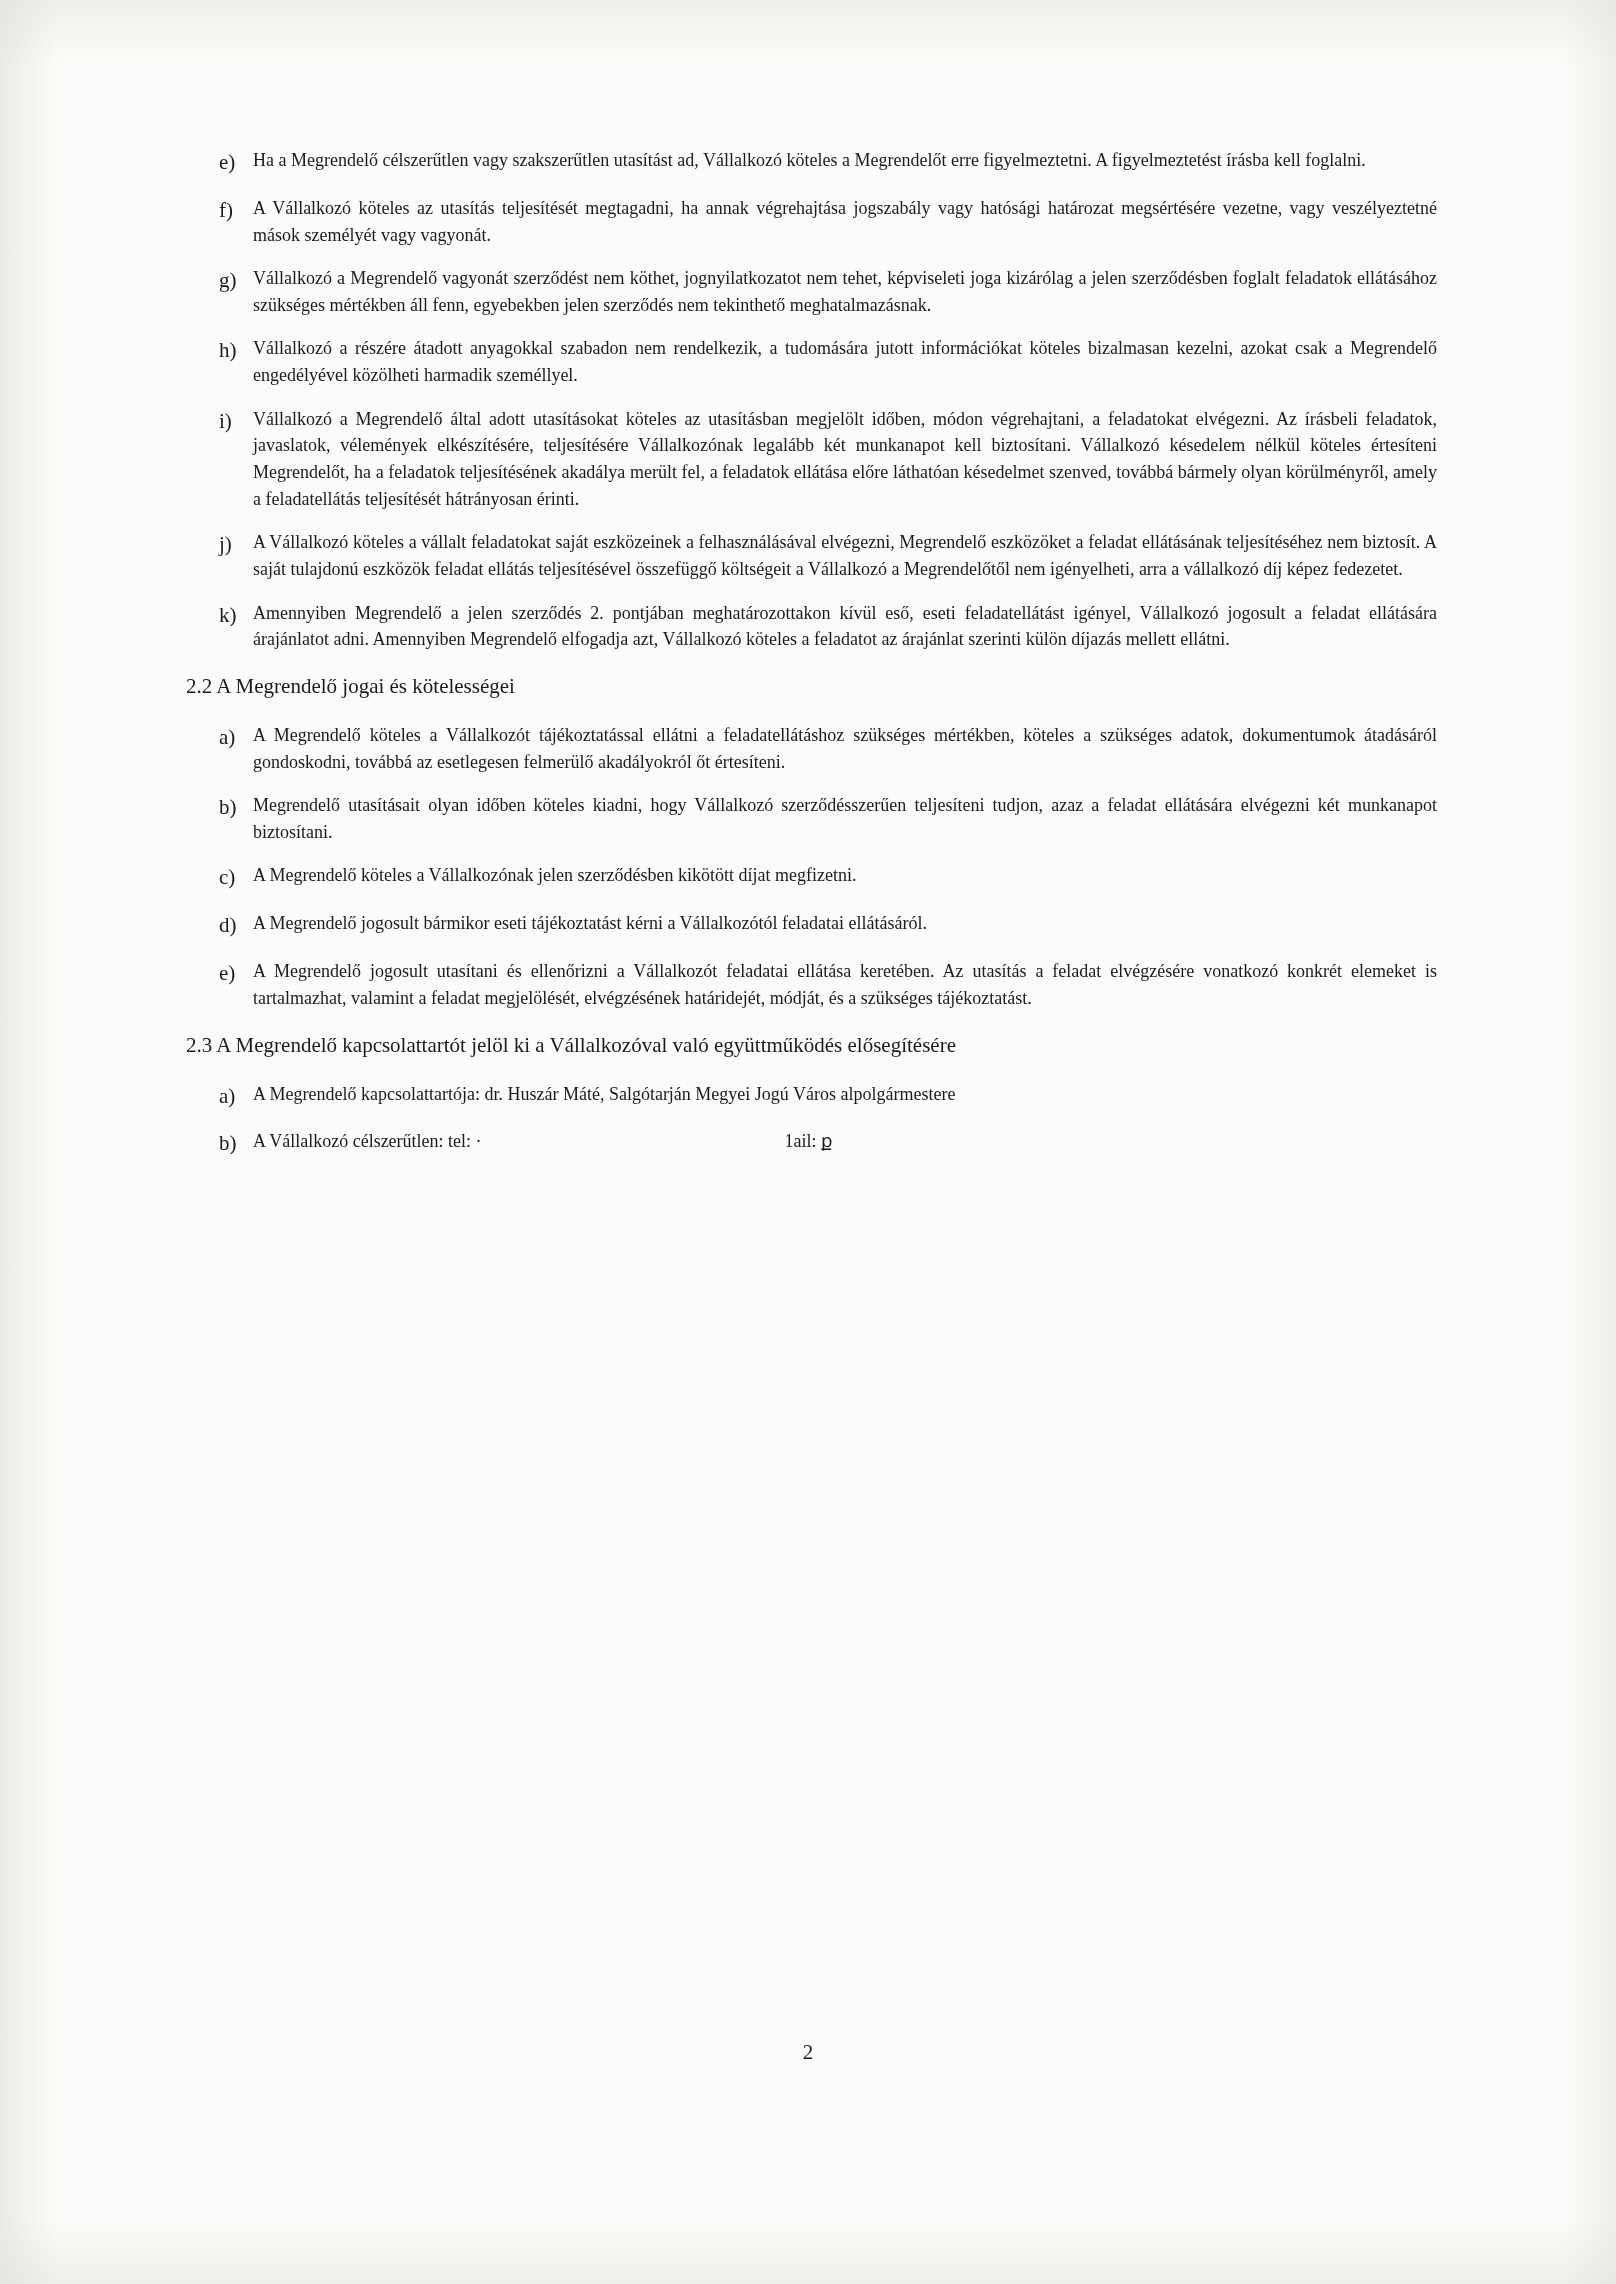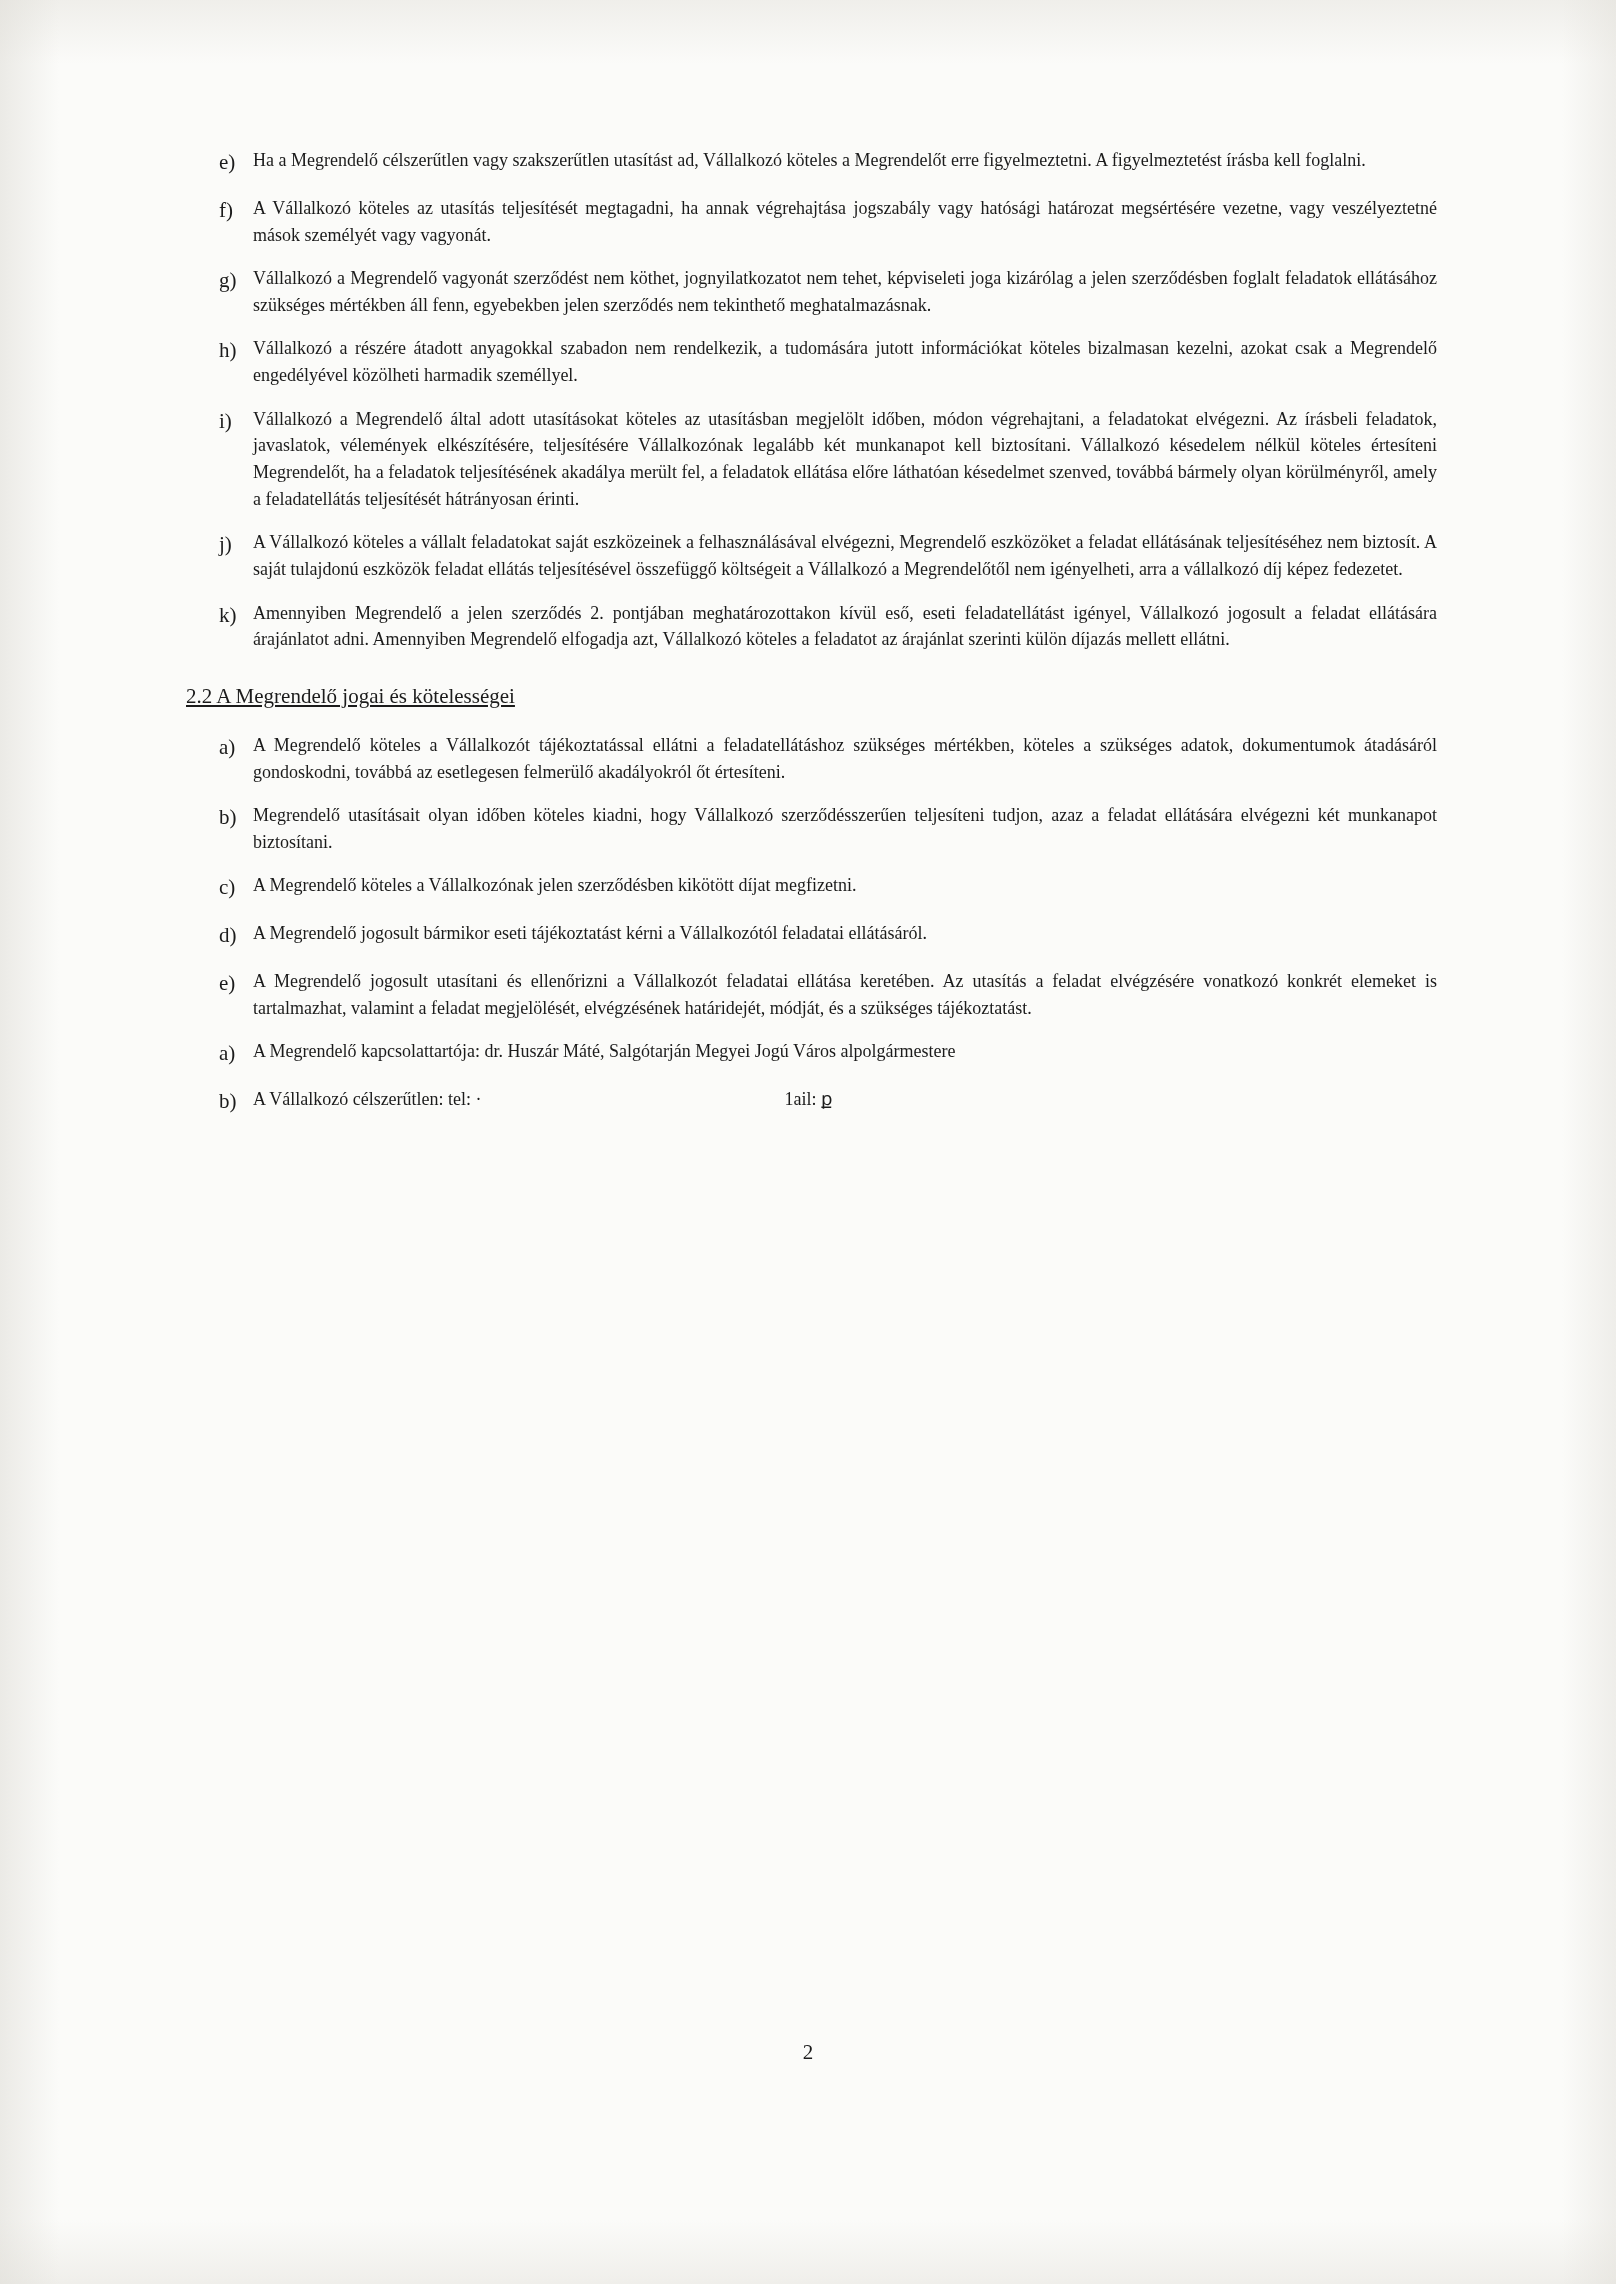--- a/index.html
+++ b/index.html
@@ -73,21 +73,21 @@
     margin-left: 29px;
     width: 1222px;
   }
   .heading {
     font-size: 21px;
     line-height: 1.49;
     margin-top: 42px;
     margin-bottom: 19.5px;
     margin-left: 0px;
   }
-  .gap-before { margin-top: 28px; text-decoration: underline; }
+  .gap-before { margin-top: 18px; }
   .pagenum {
     position: absolute;
     top: 2040px;
     left: 0;
     width: 1616px;
     text-align: center;
     font-size: 21px;
   }
   .contact-line {
     display: block;
@@ -152,20 +152,21 @@
       <li class="item">
         <span class="marker">d)</span>
         <span class="item-body">A Megrendelő jogosult bármikor eseti tájékoztatást kérni a Vállalkozótól feladatai ellátásáról.</span>
       </li>
       <li class="item">
         <span class="marker">e)</span>
         <span class="item-body">A Megrendelő jogosult utasítani és ellenőrizni a Vállalkozót feladatai ellátása keretében. Az utasítás a feladat elvégzésére vonatkozó konkrét elemeket is tartalmazhat, valamint a feladat megjelölését, elvégzésének határidejét, módját, és a szükséges tájékoztatást.</span>
       </li>
     </ul>
 
+    <div class="heading gap-before">2.3 A Megrendelő kapcsolattartót jelöl ki a Vállalkozóval való együttműködés elősegítésére</div>
     <ul class="list level1">
       <li class="item">
         <span class="marker">a)</span>
         <span class="item-body">
           <span class="contact-line">A Megrendelő kapcsolattartója: dr. Huszár Máté, Salgótarján Megyei Jogú Város alpolgármestere</span>
         </span>
       </li>
       <li class="item">
         <span class="marker">b)</span>
         <span class="item-body">

